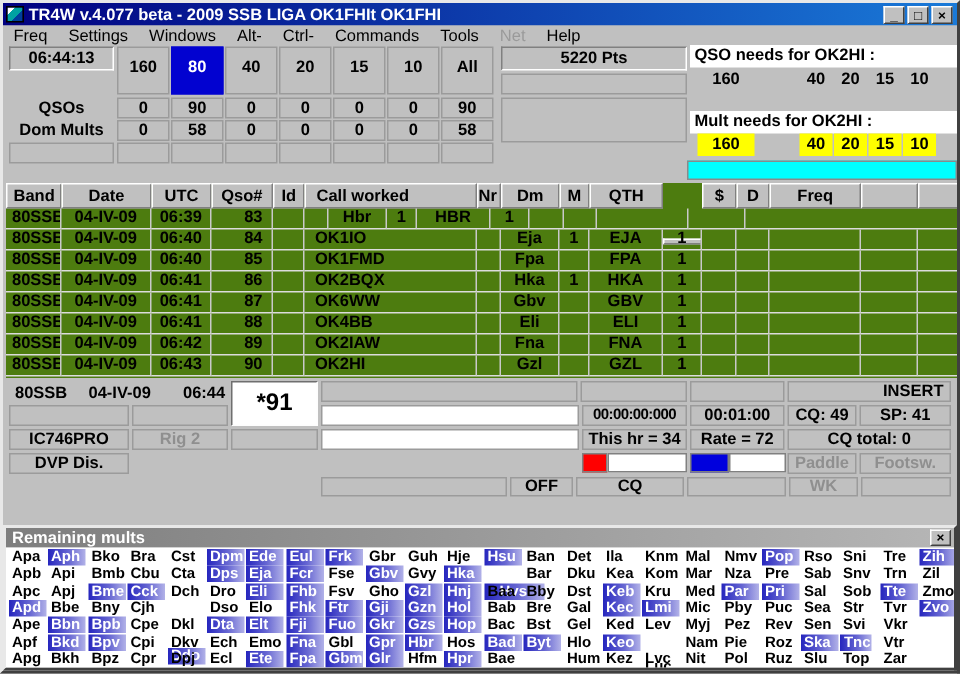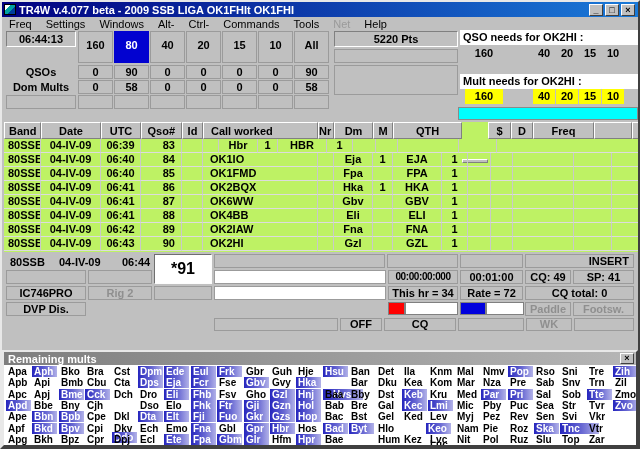--- a/index.html
+++ b/index.html
@@ -28,21 +28,21 @@
   .sunken{position:absolute;background:#c0c0c0;border-top:1px solid #808080;border-left:1px solid #808080;
           border-bottom:1px solid #ffffff;border-right:1px solid #ffffff;font-size:11px;font-weight:bold;text-align:center;overflow:hidden;}
   .box{position:absolute;background:#c0c0c0;border:1px solid #9b9b9b;font-size:11px;font-weight:bold;text-align:center;overflow:hidden;white-space:nowrap;}
   .wfield{position:absolute;background:#ffffff;border:1px solid #9b9b9b;}
   .whitebar{position:absolute;background:#ffffff;font-size:11px;font-weight:bold;padding-left:3px;line-height:15px;white-space:nowrap;}
   .needcell{position:absolute;font-size:11px;font-weight:bold;text-align:center;line-height:14px;}
   .needcell.yellow{background:#ffff00;}
   .graytxt{color:#8f8f8f;}
   .ts{font-size:10px;letter-spacing:-0.4px;}
   
-  #log{position:absolute;left:2px;top:120px;width:634px;height:130px;background:#bef264;}
+  #log{position:absolute;left:2px;top:120px;width:634px;height:130px;background:#4d7c0f;}
   .log-hrow,.log-row{display:flex;}
   .log-hrow{height:17px;}
   .hcell{background:#c0c0c0;font-size:11px;font-weight:bold;padding-top:2px;white-space:nowrap;overflow:hidden;
          border-top:1px solid #fff;border-left:1px solid #fff;border-right:1px solid #808080;border-bottom:1px solid #808080;}
   .log-row{height:14px;}
   .bcell{font-size:11px;font-weight:bold;line-height:13px;border-right:1px solid #c9c9c9;border-bottom:1px solid #dcdcdc;
          white-space:nowrap;overflow:hidden;}
   .al{text-align:left;padding-left:4px;}
   .ac{text-align:center;}
   .ar{text-align:right;padding-right:6px;}
@@ -105,21 +105,21 @@
       <div class="log-hrow">
         <div class="hcell al" style="width: 37px; flex: 0 0 auto;">Band</div>
         <div class="hcell ac" style="width: 60px; flex: 0 0 auto;">Date</div>
         <div class="hcell ac" style="width: 40px; flex: 0 0 auto;">UTC</div>
         <div class="hcell ar" style="width: 41px; flex: 0 0 auto;">Qso#</div>
         <div class="hcell ac" style="width: 21px; flex: 0 0 auto;">Id</div>
         <div class="hcell al call-col" style="width: 115px; flex: 0 0 auto;">Call worked</div>
         <div class="hcell ar" style="width: 16px; flex: 0 0 auto;">Nr</div>
         <div class="hcell ac" style="width: 39px; flex: 0 0 auto;">Dm</div>
         <div class="hcell ac" style="width: 20px; flex: 0 0 auto;">M</div>
-        <div class="hcell ac" style="width: 69px; flex: 0 0 auto;">QTH</div>
+        <div class="hcell ac" style="width: 49px; flex: 0 0 auto;">QTH</div>
         <div class="hcell ac" style="width: 26px; flex: 0 0 auto; margin-top: 37px;">Pts</div>
         <div class="hcell ac" style="width: 23px; flex: 0 0 auto;">$</div>
         <div class="hcell ac" style="width: 22px; flex: 0 0 auto;">D</div>
         <div class="hcell ac" style="width: 61px; flex: 0 0 auto;">Freq</div>
         <div class="hcell ac" style="width: 38px; flex: 0 0 auto;"></div>
         <div class="hcell" style="flex: 1 1 0%; border-right: none;"></div>
       </div>
       <div class="log-row">
         <div class="bcell al" style="width: 37px; flex: 0 0 auto;">80SSB</div>
         <div class="bcell ac" style="width: 60px; flex: 0 0 auto;">04-IV-09</div>
@@ -415,21 +415,21 @@
         <div class="mult" style="left: 372px; top: 24px; width: 25px; height: 11px;">Dst</div>
         <div class="mult" style="left: 372px; top: 35px; width: 25px; height: 11px;">Gal</div>
         <div class="mult" style="left: 372px; top: 46px; width: 25px; height: 11px;">Gel</div>
         <div class="mult" style="left: 372px; top: 58px; width: 25px; height: 11px;">Hlo</div>
         <div class="mult" style="left: 372px; top: 69px; width: 25px; height: 11px;">Hum</div>
         <div class="mult" style="left: 398px; top: 1px; width: 25px; height: 11px;">Ila</div>
         <div class="mult" style="left: 398px; top: 12px; width: 25px; height: 11px;">Kea</div>
         <div class="mult hl" style="left: 398px; top: 24px; width: 25px; height: 11px;">Keb</div>
         <div class="mult hl" style="left: 398px; top: 35px; width: 25px; height: 11px;">Kec</div>
         <div class="mult" style="left: 398px; top: 46px; width: 25px; height: 11px;">Ked</div>
-        <div class="mult hl" style="left: 398px; top: 58px; width: 25px; height: 11px; margin-left: 24px;">Keo</div>
+        <div class="mult hl" style="left: 398px; top: 58px; width: 25px; height: 11px;">Keo</div>
         <div class="mult" style="left: 398px; top: 69px; width: 25px; height: 11px;">Kez</div>
         <div class="mult" style="left: 424px; top: 1px; width: 25px; height: 11px;">Knm</div>
         <div class="mult" style="left: 424px; top: 12px; width: 25px; height: 11px;">Kom</div>
         <div class="mult" style="left: 424px; top: 24px; width: 25px; height: 11px;">Kru</div>
         <div class="mult hl" style="left: 424px; top: 35px; width: 25px; height: 11px;">Lmi</div>
         <div class="mult" style="left: 424px; top: 46px; width: 25px; height: 11px;">Lev</div>
         <div class="mult" style="left: 424px; top: 58px; width: 25px; height: 11px; margin-top: 16px;">Luc</div>
         <div class="mult" style="left: 424px; top: 69px; width: 25px; height: 11px;">Lvc</div>
         <div class="mult" style="left: 451px; top: 1px; width: 25px; height: 11px;">Mal</div>
         <div class="mult" style="left: 451px; top: 12px; width: 25px; height: 11px;">Mar</div>
@@ -457,21 +457,21 @@
         <div class="mult" style="left: 530px; top: 24px; width: 25px; height: 11px;">Sal</div>
         <div class="mult" style="left: 530px; top: 35px; width: 25px; height: 11px;">Sea</div>
         <div class="mult" style="left: 530px; top: 46px; width: 25px; height: 11px;">Sen</div>
         <div class="mult hl" style="left: 530px; top: 58px; width: 25px; height: 11px;">Ska</div>
         <div class="mult" style="left: 530px; top: 69px; width: 25px; height: 11px;">Slu</div>
         <div class="mult" style="left: 556px; top: 1px; width: 25px; height: 11px;">Sni</div>
         <div class="mult" style="left: 556px; top: 12px; width: 25px; height: 11px;">Snv</div>
         <div class="mult" style="left: 556px; top: 24px; width: 25px; height: 11px;">Sob</div>
         <div class="mult" style="left: 556px; top: 35px; width: 25px; height: 11px;">Str</div>
         <div class="mult" style="left: 556px; top: 46px; width: 25px; height: 11px;">Svi</div>
-        <div class="mult hl" style="left: 556px; top: 58px; width: 39px; height: 11px;">Tnc</div>
+        <div class="mult hl" style="left: 556px; top: 58px; width: 21px; height: 11px; text-align: center;">Tnc</div>
         <div class="mult" style="left: 556px; top: 69px; width: 25px; height: 11px;">Top</div>
         <div class="mult" style="left: 583px; top: 1px; width: 25px; height: 11px;">Tre</div>
         <div class="mult" style="left: 583px; top: 12px; width: 25px; height: 11px;">Trn</div>
         <div class="mult hl" style="left: 583px; top: 24px; width: 25px; height: 11px;">Tte</div>
         <div class="mult" style="left: 583px; top: 35px; width: 25px; height: 11px;">Tvr</div>
         <div class="mult" style="left: 583px; top: 46px; width: 25px; height: 11px;">Vkr</div>
         <div class="mult" style="left: 583px; top: 58px; width: 25px; height: 11px;">Vtr</div>
         <div class="mult" style="left: 583px; top: 69px; width: 25px; height: 11px;">Zar</div>
         <div class="mult hl" style="left: 609px; top: 1px; width: 25px; height: 11px;">Zih</div>
         <div class="mult" style="left: 609px; top: 12px; width: 25px; height: 11px;">Zil</div>

